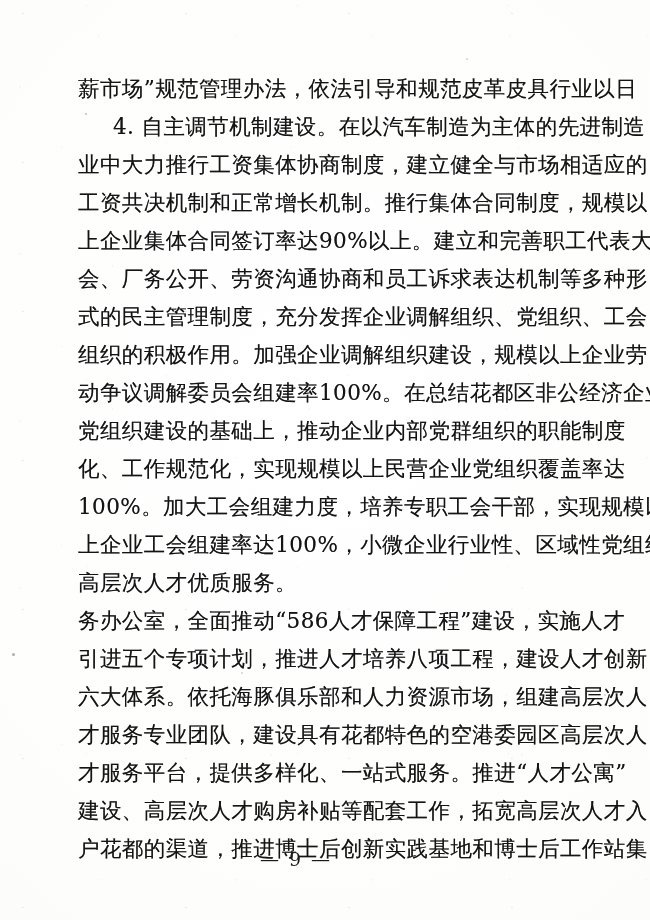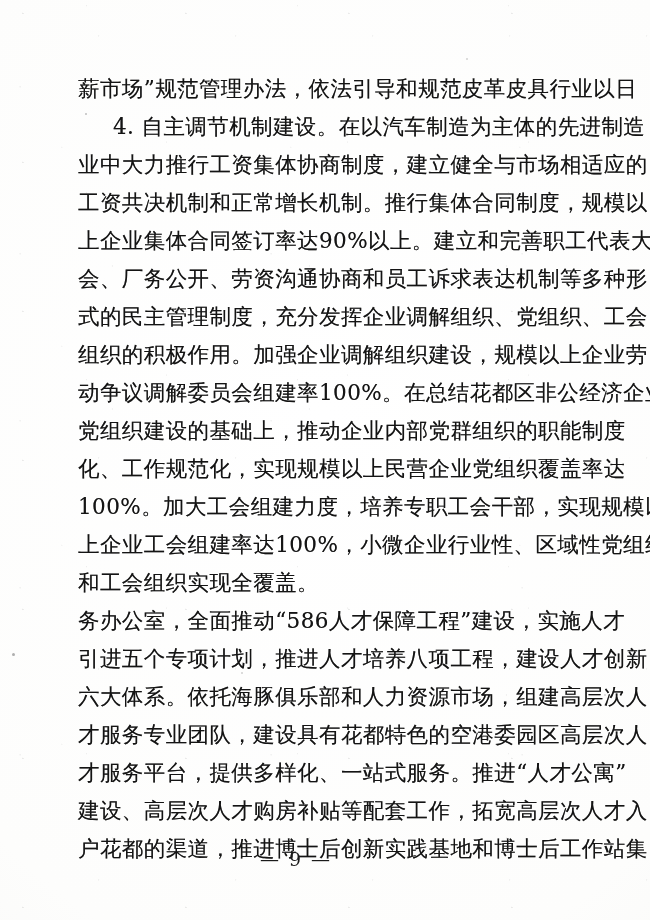--- a/index.html
+++ b/index.html
@@ -451,21 +451,21 @@
         <span>业</span>
         <span>性</span>
         <span>、</span>
         <span>区</span>
         <span>域</span>
         <span>性</span>
         <span>党</span>
         <span>组</span>
         <span>织</span>
       </div>
-      <div class="line ragged">和工会组织实现全覆盖。</div>
+      <div class="line ragged">高层次人才优质服务。</div>
       <div class="line justify">
         <span>务</span>
         <span>办</span>
         <span>公</span>
         <span>室</span>
         <span>，</span>
         <span>全</span>
         <span>面</span>
         <span>推</span>
         <span>动</span>

